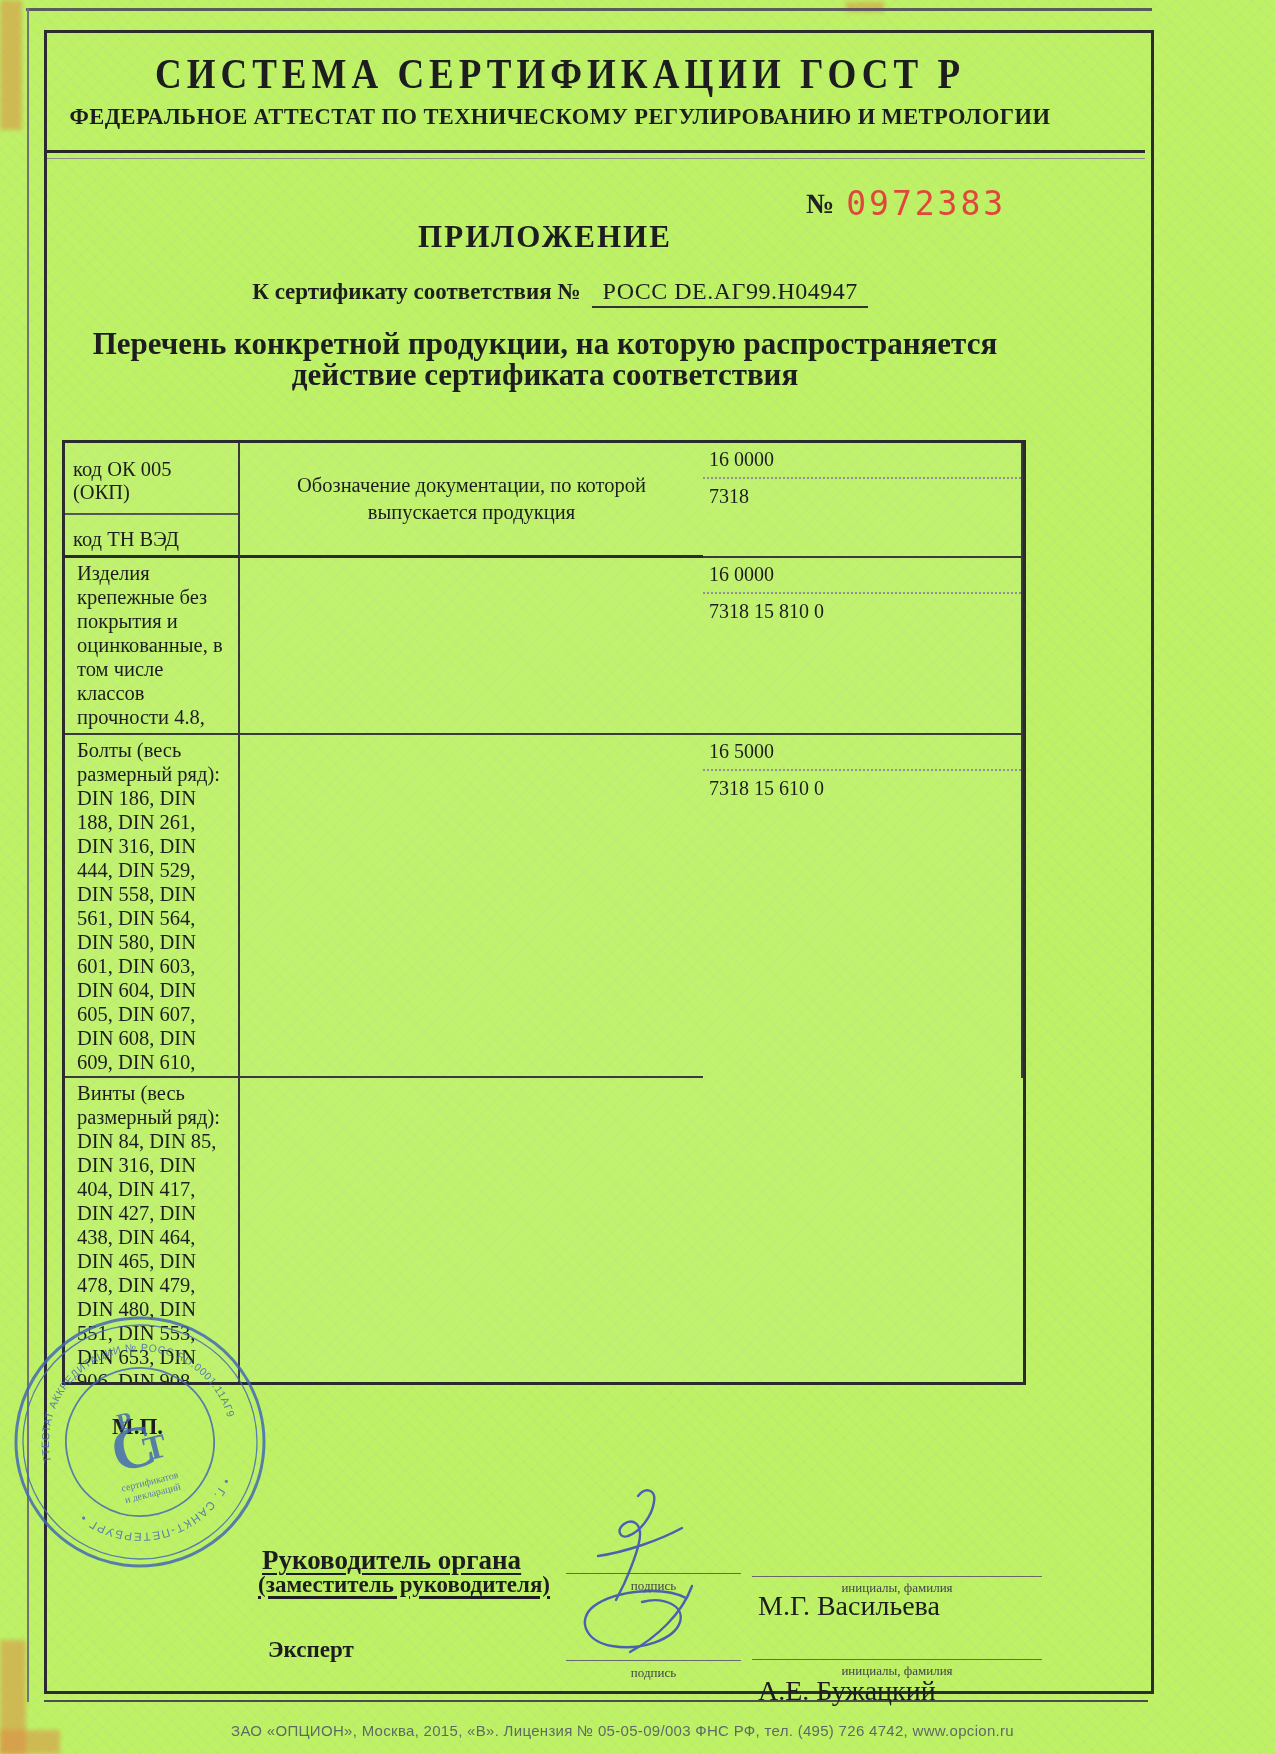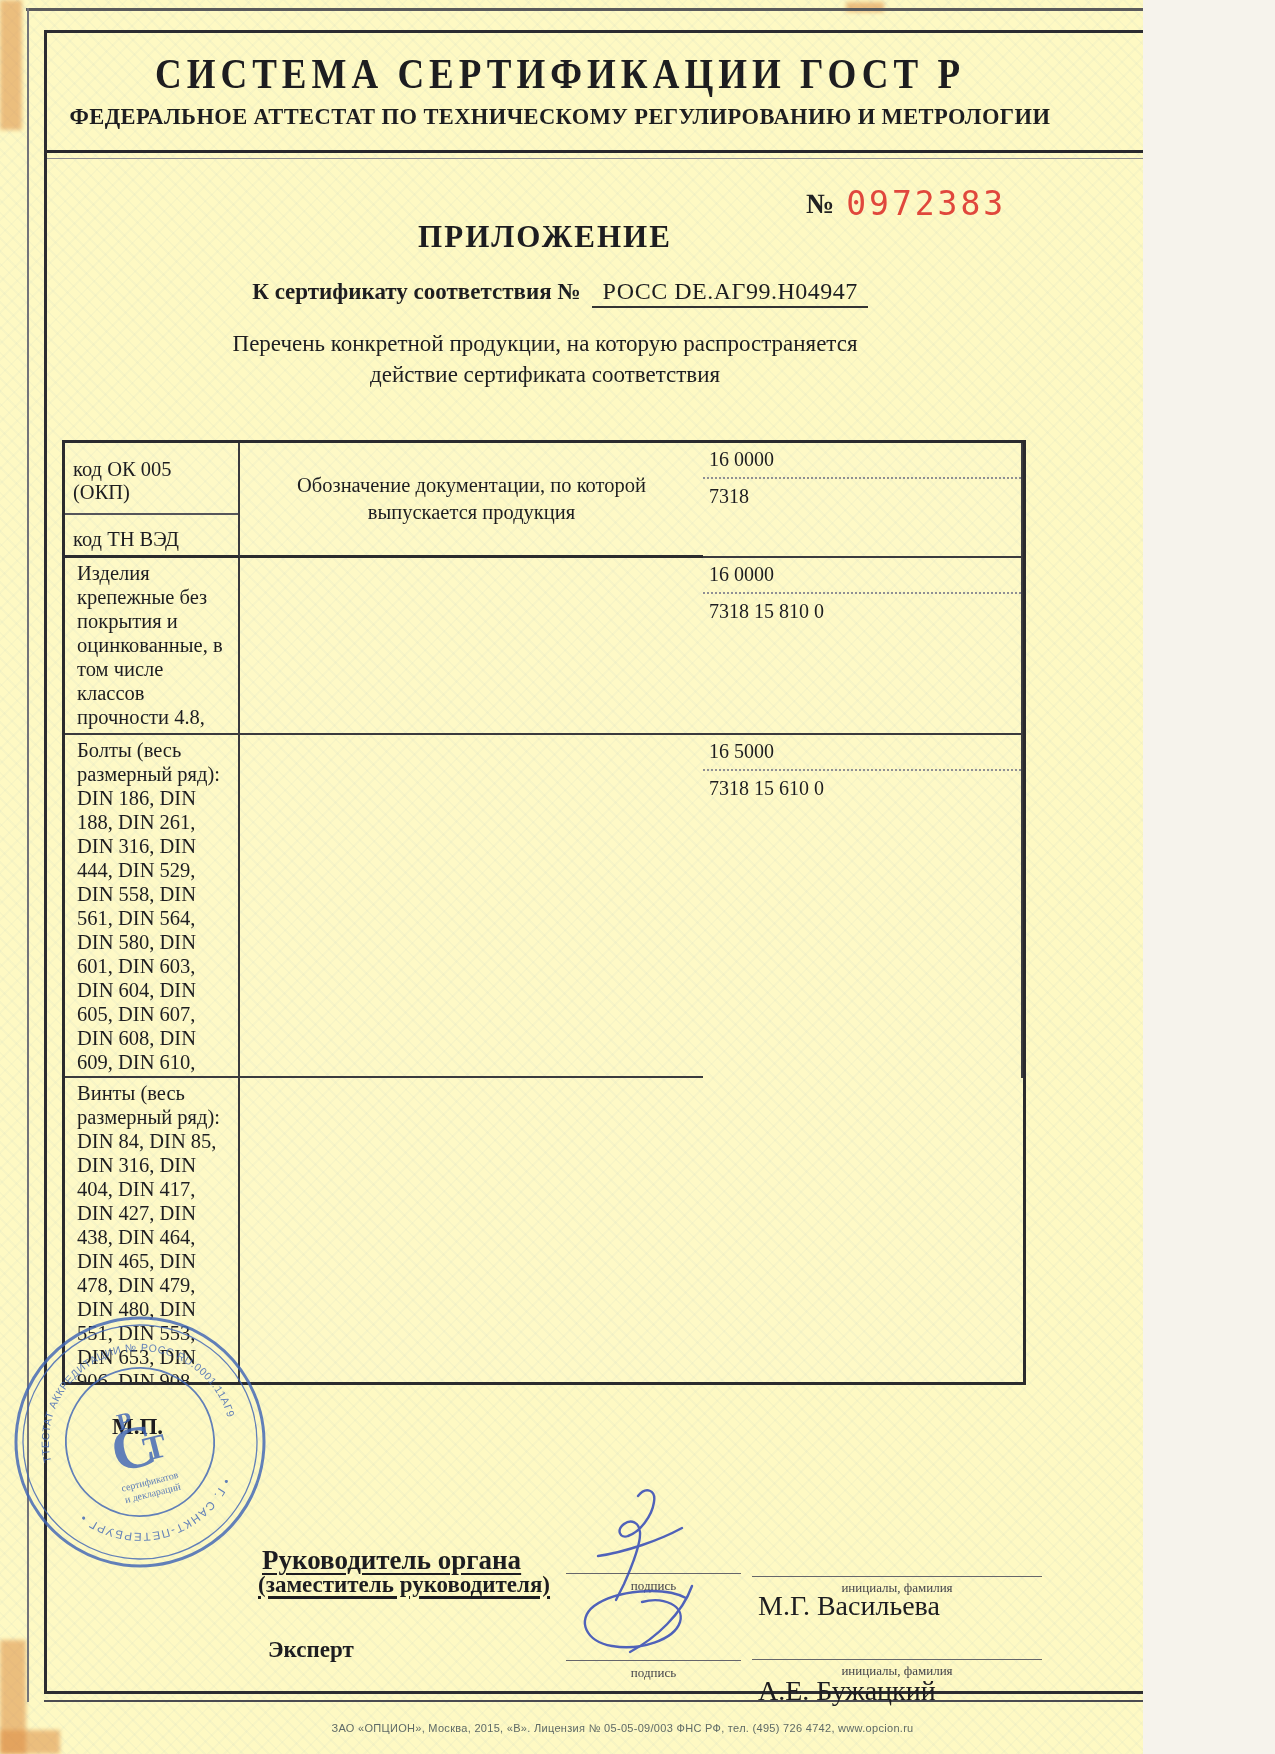--- a/index.html
+++ b/index.html
@@ -1,19 +1,19 @@
 <!DOCTYPE html>
 <html><head>
 <meta charset="utf-8">
 <style>
   html,body { margin:0; padding:0; }
   body { background:#f6f3ec; }
   .page {
-    position:relative; width:1143px; height:1754px; overflow:hidden;
-    background:#fef9c3;
+    position:relative; width:1275px; height:1754px; overflow:hidden;
+    background:#bef264;
     font-family:"Liberation Serif","DejaVu Serif",serif;
     color:#1d1d20;
   }
   .page::before { 
     content:""; position:absolute; inset:0; pointer-events:none;
     background:
       repeating-linear-gradient(45deg, rgba(150,180,195,.07) 0 2px, transparent 2px 9px),
       repeating-linear-gradient(-45deg, rgba(150,180,195,.06) 0 2px, transparent 2px 11px);
     z-index:1;
   }
@@ -38,21 +38,21 @@
   .doc-number .nsign { font-size:28px; font-weight:bold; color:#222; vertical-align:2px; }
   .doc-number .digits { font-family:"DejaVu Sans Mono",monospace; font-size:33px;
            color:#e0473c; letter-spacing:3px; margin-left:8px;text-align:right; }
   .appendix-title { position:absolute; left:0; top:219px; width:1090px; text-align:center;
            font-size:31px; font-weight:bold; letter-spacing:2px; z-index:4; }
   .cert-line { position:absolute; left:0; top:278px; width:1120px; text-align:center;
            font-size:23px; font-weight:600; z-index:4; }
   .cert-line .cert-no { font-weight:normal; font-size:24px; border-bottom:2px solid #333;
            padding:0 10px 2px; margin-left:12px; letter-spacing:.5px; }
   .list-subtitle { position:absolute; left:0; top:328px; width:1090px; text-align:center;
-           font-weight:normal; font-size:23px; line-height:31px; z-index:4; }
+           font-weight:bold; font-size:31px; line-height:31px; z-index:4; }
   
   .ptable { position:absolute; left:62px; top:440px; width:958px; z-index:4;
            display:grid; grid-template-columns:175px 463px 320px;
            grid-template-rows:115px 177px 343px 304px;
            border:3px solid #2b2b2e; background:rgba(255,255,255,.06); }
   .cell { border-right:2px solid #3a3a3e; border-bottom:2px solid #3a3a3e; overflow:hidden; }
   .cell.last-col { border-right:none; }
   .cell.last-row { border-bottom:none; }
   .cell.hdr { border-bottom:3px solid #2b2b2e; }
   .hdr-col1 { display:flex; flex-direction:column; font-size:20.5px; }
@@ -75,21 +75,21 @@
   .sig-line { position:absolute; border-top:1.5px solid #66666b; height:0; z-index:4; }
   .sig-caption { position:absolute; text-align:center; font-size:13px; color:#44444a;
            font-family:"Liberation Serif",serif; z-index:4; }
   .sig-name { position:absolute; font-size:28px; white-space:nowrap; z-index:4;margin-top:47px; }
   .ink { position:absolute; z-index:5; }
   
   .stamp { position:absolute; left:12px; top:1314px; width:256px; height:256px;
            transform:rotate(-14deg); opacity:.82; z-index:6; }
   
   .imprint { position:absolute; left:0; top:1722px; width:1245px; text-align:center;
-           font-family:"Liberation Sans",sans-serif; font-size:11px; letter-spacing:.3px;
+           font-family:"Liberation Sans",sans-serif; font-size:15px; letter-spacing:.3px;
            color:#5f6a66; z-index:4; }
 </style>
 </head>
 <body>
 
 <div class="page">
 
   <div class="artifact" style="left:0;top:0;width:22px;height:130px;"></div>
   <div class="artifact" style="left:846px;top:2px;width:38px;height:10px;"></div>
   <div class="artifact" style="left:0;top:1640px;width:26px;height:114px;"></div>

